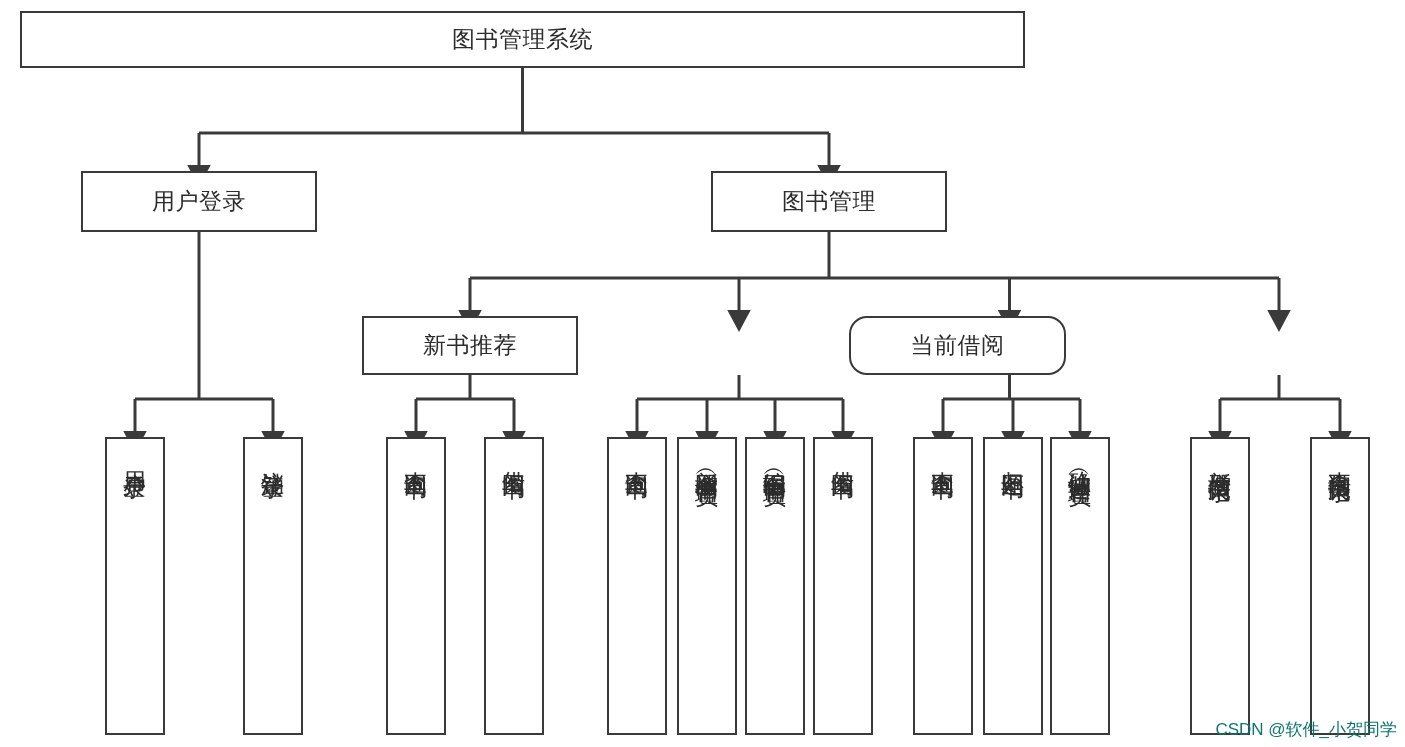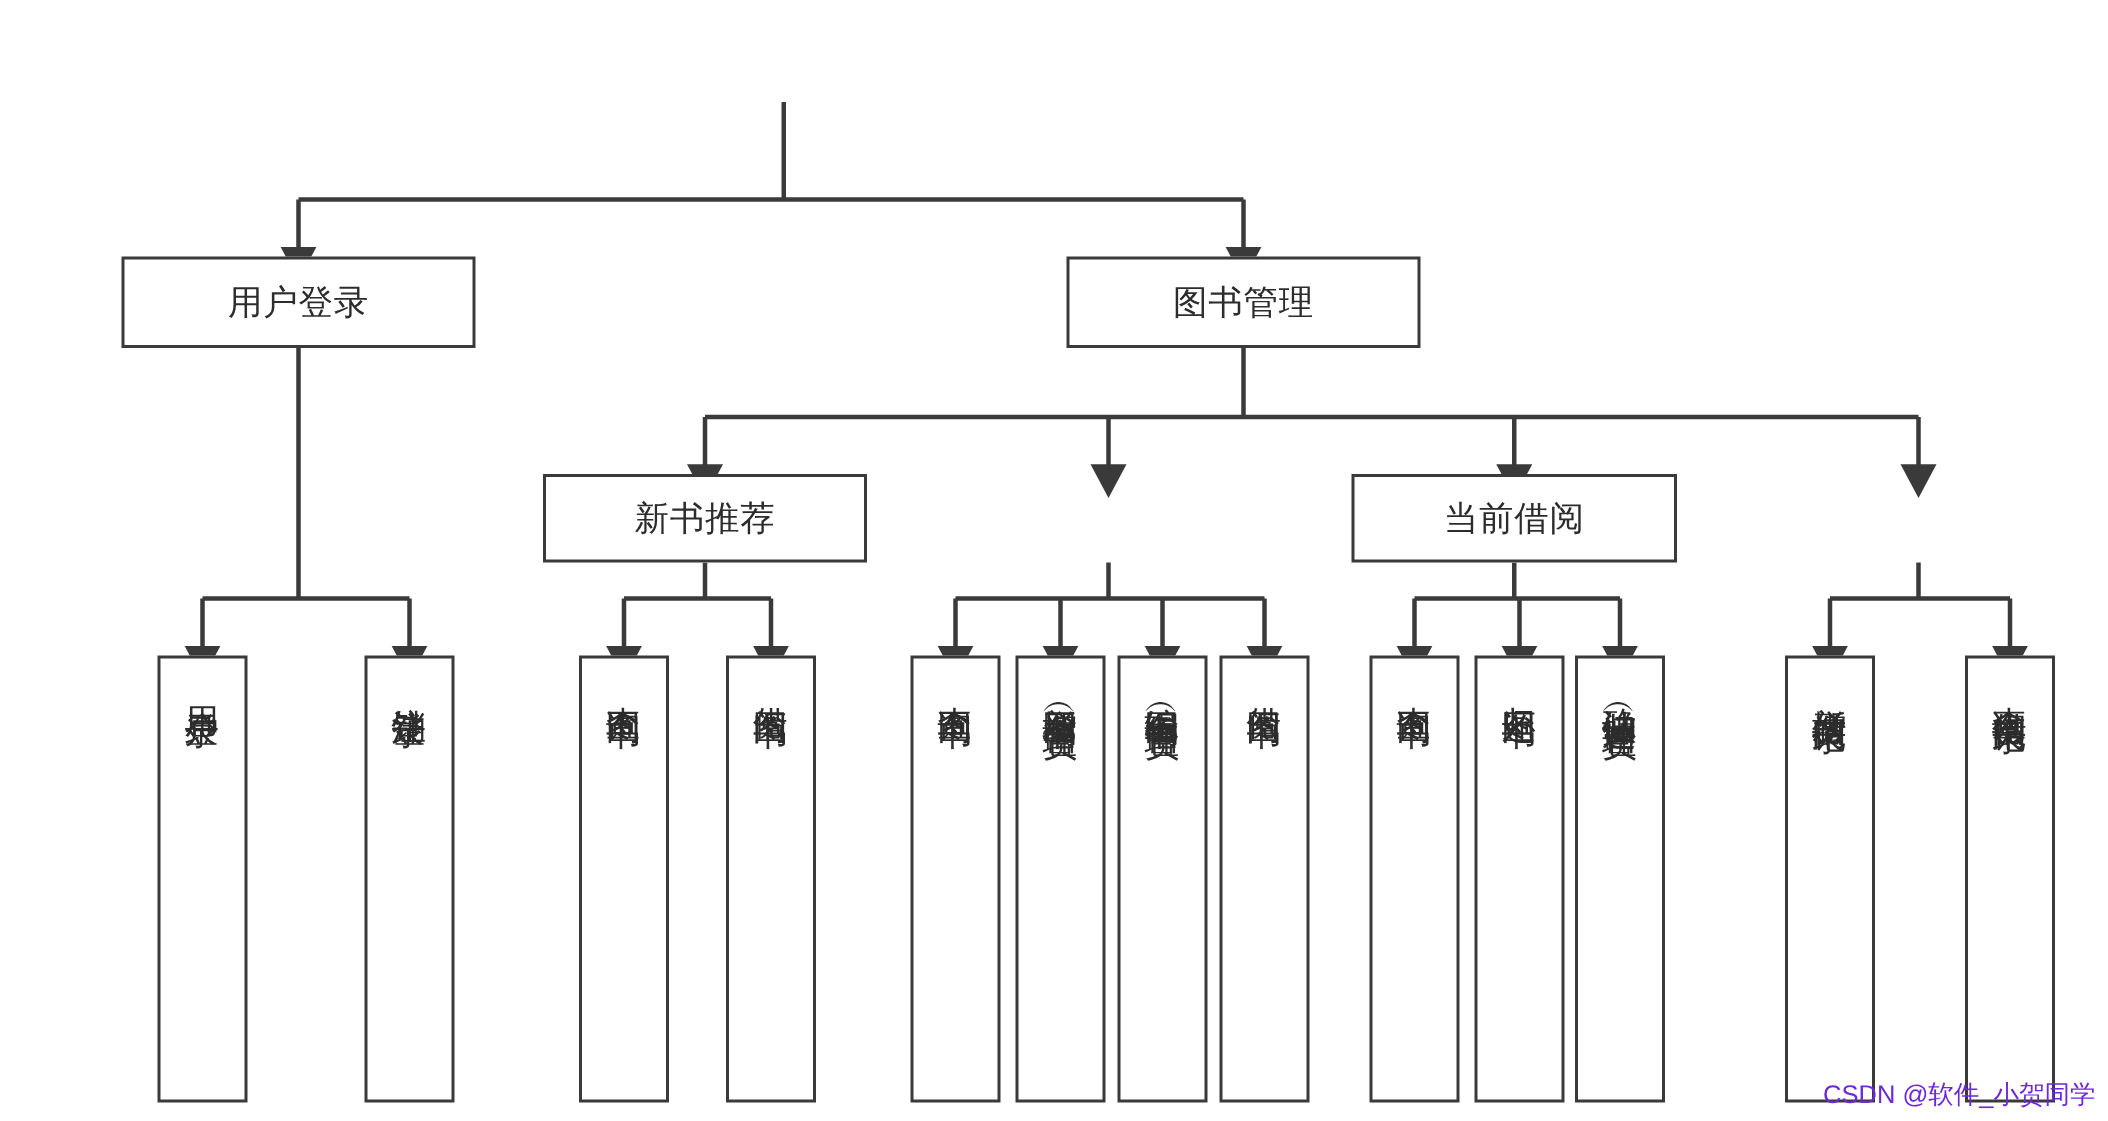--- a/index.html
+++ b/index.html
@@ -56,21 +56,21 @@
     text-orientation: upright;
     font-size: 23px;
     line-height: 1.05;
     letter-spacing: 2px;
   }
   #watermark {
     position: absolute;
     right: 8px;
     bottom: 6px;
     font-size: 17px;
-    color: #6d28d9;
+    color: #0f766e;
     z-index: 5;
     white-space: nowrap;
     font-family: "Liberation Sans", "DejaVu Sans", sans-serif;
   }
 </style>
 </head>
 <body>
 
 <div id="diagram-root">
 
@@ -110,32 +110,35 @@
         <path d="M943,399 L943,435" marker-end="url(#arrowhead)"></path>
         <path d="M1013,399 L1013,435" marker-end="url(#arrowhead)"></path>
         <path d="M1080,399 L1080,435" marker-end="url(#arrowhead)"></path>
         <path d="M1279,375 L1279,399"></path>
         <path d="M1220,399 L1340,399"></path>
         <path d="M1220,399 L1220,435" marker-end="url(#arrowhead)"></path>
         <path d="M1340,399 L1340,435" marker-end="url(#arrowhead)"></path>
       </g>
   </svg>
 
+  <div class="node horizontal" style="left: 20px; top: 11px; width: 1005px; height: 57px;">
+    <span class="node-label">图书管理系统</span>
+  </div>
 
   <div class="node horizontal" style="left: 81px; top: 171px; width: 236px; height: 61px;">
     <span class="node-label">用户登录</span>
   </div>
   <div class="node horizontal" style="left: 711px; top: 171px; width: 236px; height: 61px;">
     <span class="node-label">图书管理</span>
   </div>
 
   <div class="node horizontal" style="left: 362px; top: 316px; width: 216px; height: 59px;">
     <span class="node-label">新书推荐</span>
   </div>
-  <div class="node horizontal" style="left: 901px; top: 316px; width: 217px; height: 59px;">
+  <div class="node horizontal" style="left: 849px; top: 316px; width: 217px; height: 59px; border-radius: 18px;">
     <span class="node-label">当前借阅</span>
   </div>
 
   <div class="node vertical" style="left: 105px; top: 437px; width: 60px; height: 298px;">
     <span class="node-label">用户登录</span>
   </div>
   <div class="node vertical" style="left: 243px; top: 437px; width: 60px; height: 298px;">
     <span class="node-label">注销登录</span>
   </div>
   <div class="node vertical" style="left: 386px; top: 437px; width: 60px; height: 298px;">

